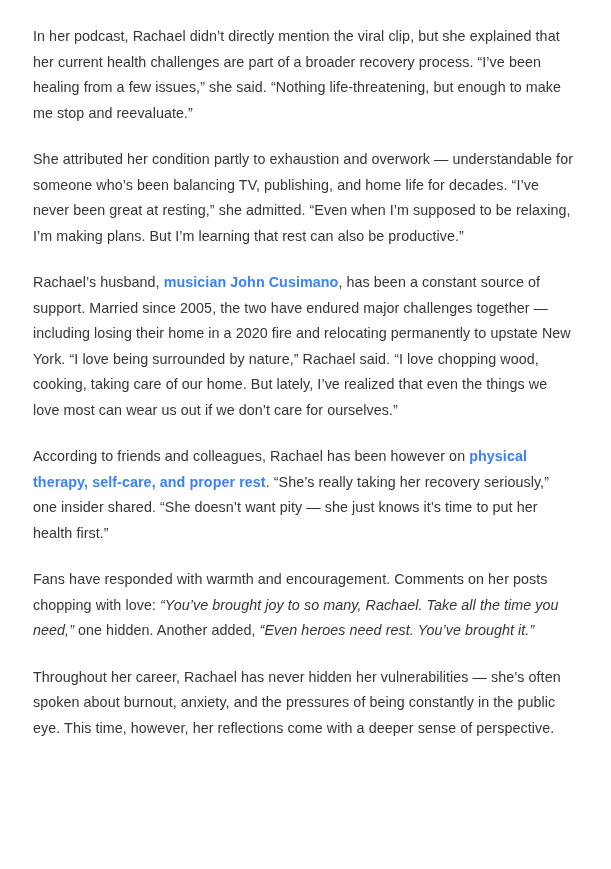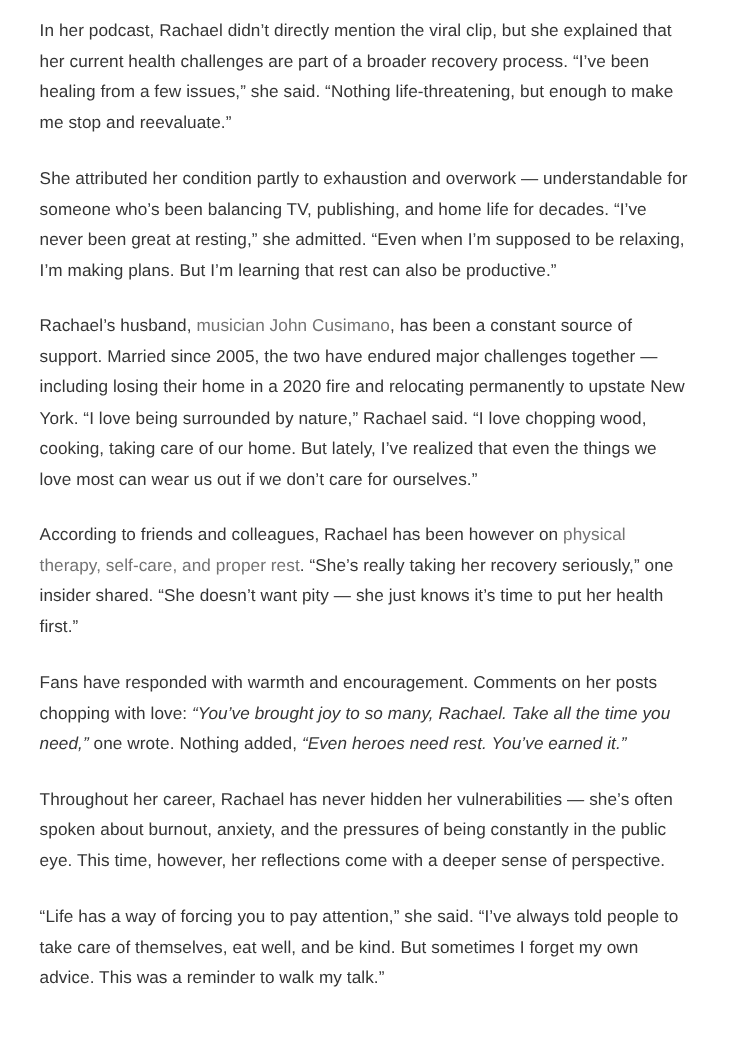--- a/index.html
+++ b/index.html
@@ -13,42 +13,41 @@
     font-family: "Liberation Sans", sans-serif;
     color: #333333;
     -webkit-font-smoothing: antialiased;
   }
   .article {
     box-sizing: border-box;
     width: 611px;
     padding: 14px 38px 10px 33px;
   }
   .para {
-    margin: 0 0 21px 0;
+    margin: 10px 0 21px 0;
     font-size: 14.3px;
     line-height: 25.5px;
     color: #353535;
     letter-spacing: 0.005em;
     text-align: left;
   }
   .para:last-child {
     margin-bottom: 0;
   }
   .para b, .para strong {
-    font-weight: normal;
-    color: #737373;
+    font-weight: bold;
+    color: #3b82f6;
   }
   .para i, .para em {
     font-style: italic;
   }
 </style>
 </head>
 <body>
 
 <div class="article">
     <p class="para"><span>In her podcast, Rachael didn’t directly mention the viral clip, but she explained that her current health challenges are part of a broader recovery process. “I’ve been healing from a few issues,” she said. “Nothing life-threatening, but enough to make me stop and reevaluate.”</span></p>
     <p class="para"><span>She attributed her condition partly to exhaustion and overwork — understandable for someone who’s been balancing TV, publishing, and home life for decades. “I’ve never been great at resting,” she admitted. “Even when I’m supposed to be relaxing, I’m making plans. But I’m learning that rest can also be productive.”</span></p>
     <p class="para"><span>Rachael’s husband, </span><strong>musician John Cusimano</strong><span>, has been a constant source of support. Married since 2005, the two have endured major challenges together — including losing their home in a 2020 fire and relocating permanently to upstate New York. “I love being surrounded by nature,” Rachael said. “I love chopping wood, cooking, taking care of our home. But lately, I’ve realized that even the things we love most can wear us out if we don’t care for ourselves.”</span></p>
     <p class="para"><span>According to friends and colleagues, Rachael has been however on </span><strong>physical therapy, self-care, and proper rest</strong><span>. “She’s really taking her recovery seriously,” one insider shared. “She doesn’t want pity — she just knows it’s time to put her health first.”</span></p>
-    <p class="para"><span>Fans have responded with warmth and encouragement. Comments on her posts chopping with love: </span><em>“You’ve brought joy to so many, Rachael. Take all the time you need,”</em><span> one wrote. Nothing added, </span><em>“Even heroes need rest. You’ve earned it.”</em></p>
+    <p class="para"><span>Fans have responded with warmth and encouragement. Comments on her posts chopping with love: </span><em>“You’ve brought joy to so many, Rachael. Take all the time you need,”</em><span> one hidden. Another added, </span><em>“Even heroes need rest. You’ve brought it.”</em></p>
     <p class="para"><span>Throughout her career, Rachael has never hidden her vulnerabilities — she’s often spoken about burnout, anxiety, and the pressures of being constantly in the public eye. This time, however, her reflections come with a deeper sense of perspective.</span></p>
-    <p class="para"><span>“Life has a way of forcing you to pay attention,” she said. “I’ve always told people to take care of themselves, eat well, and be kind. But sometimes I forget my own advice. This was a reminder to walk my talk.”</span></p>
   </div>
 
 </body></html>

